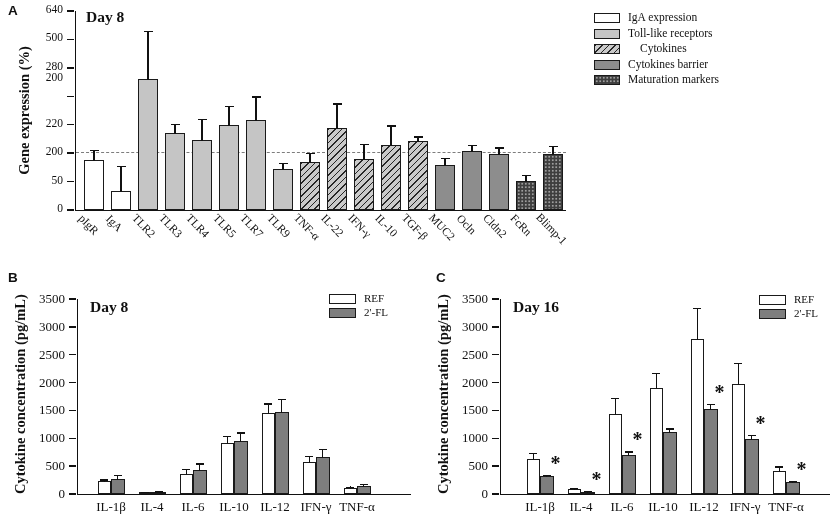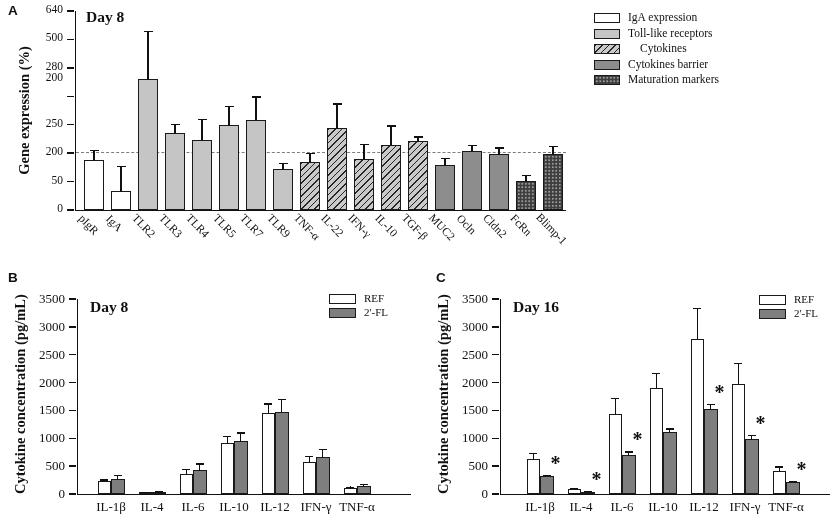--- a/index.html
+++ b/index.html
@@ -48,21 +48,21 @@
   <div class="panel-letter" style="left:436px;top:270px">C</div>
 
   <div class="plot" id="chartA">
       <div class="tickmark" style="left: -9px; top: 198.3px;"></div>
       <div class="ticklabel" style="left: -45px; top: 191px; width: 32px; font-size: 11.5px;">0</div>
       <div class="tickmark" style="left: -9px; top: 169.871px;"></div>
       <div class="ticklabel" style="left: -45px; top: 162.571px; width: 32px; font-size: 11.5px;">50</div>
       <div class="tickmark" style="left: -9px; top: 141.443px;"></div>
       <div class="ticklabel" style="left: -45px; top: 134.143px; width: 32px; font-size: 11.5px;">200</div>
       <div class="tickmark" style="left: -9px; top: 113.014px;"></div>
-      <div class="ticklabel" style="left: -45px; top: 105.714px; width: 32px; font-size: 11.5px;">250</div>
+      <div class="ticklabel" style="left: -45px; top: 105.714px; width: 32px; font-size: 11.5px;">220</div>
       <div class="tickmark" style="left: -9px; top: 84.5857px;"></div>
       <div class="ticklabel" style="left: -45px; top: 60px; width: 32px; font-size: 11.5px;">200</div>
       <div class="tickmark" style="left: -9px; top: 56.1571px;"></div>
       <div class="ticklabel" style="left: -45px; top: 48.8571px; width: 32px; font-size: 11.5px;">280</div>
       <div class="tickmark" style="left: -9px; top: 27.7286px;"></div>
       <div class="ticklabel" style="left: -45px; top: 20.4286px; width: 32px; font-size: 11.5px;">500</div>
       <div class="tickmark" style="left: -9px; top: -0.7px;"></div>
       <div class="ticklabel" style="left: -45px; top: -8px; width: 32px; font-size: 11.5px;">640</div>
       <div class="ytitle" style="width: 199px; left: -151.5px; top: 90.5px;">Gene expression (%)</div>
       <div class="refline" style="top: 141.143px;"></div>

